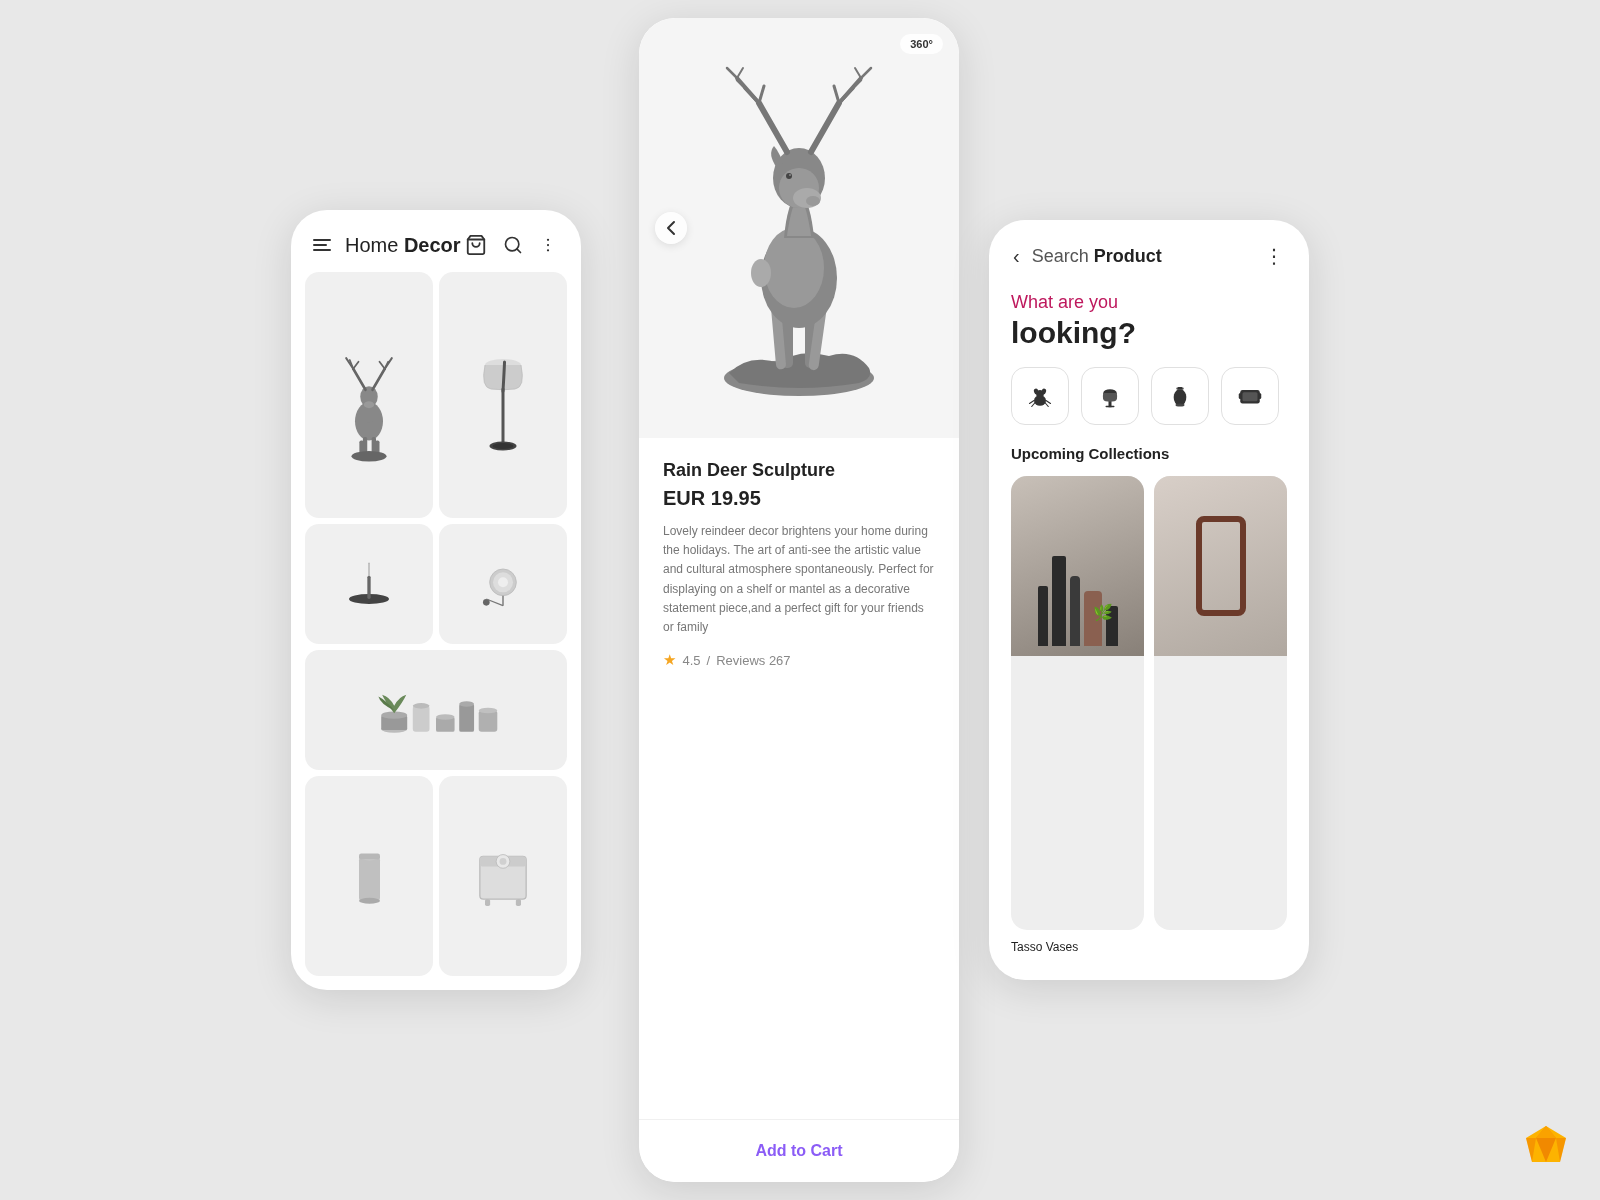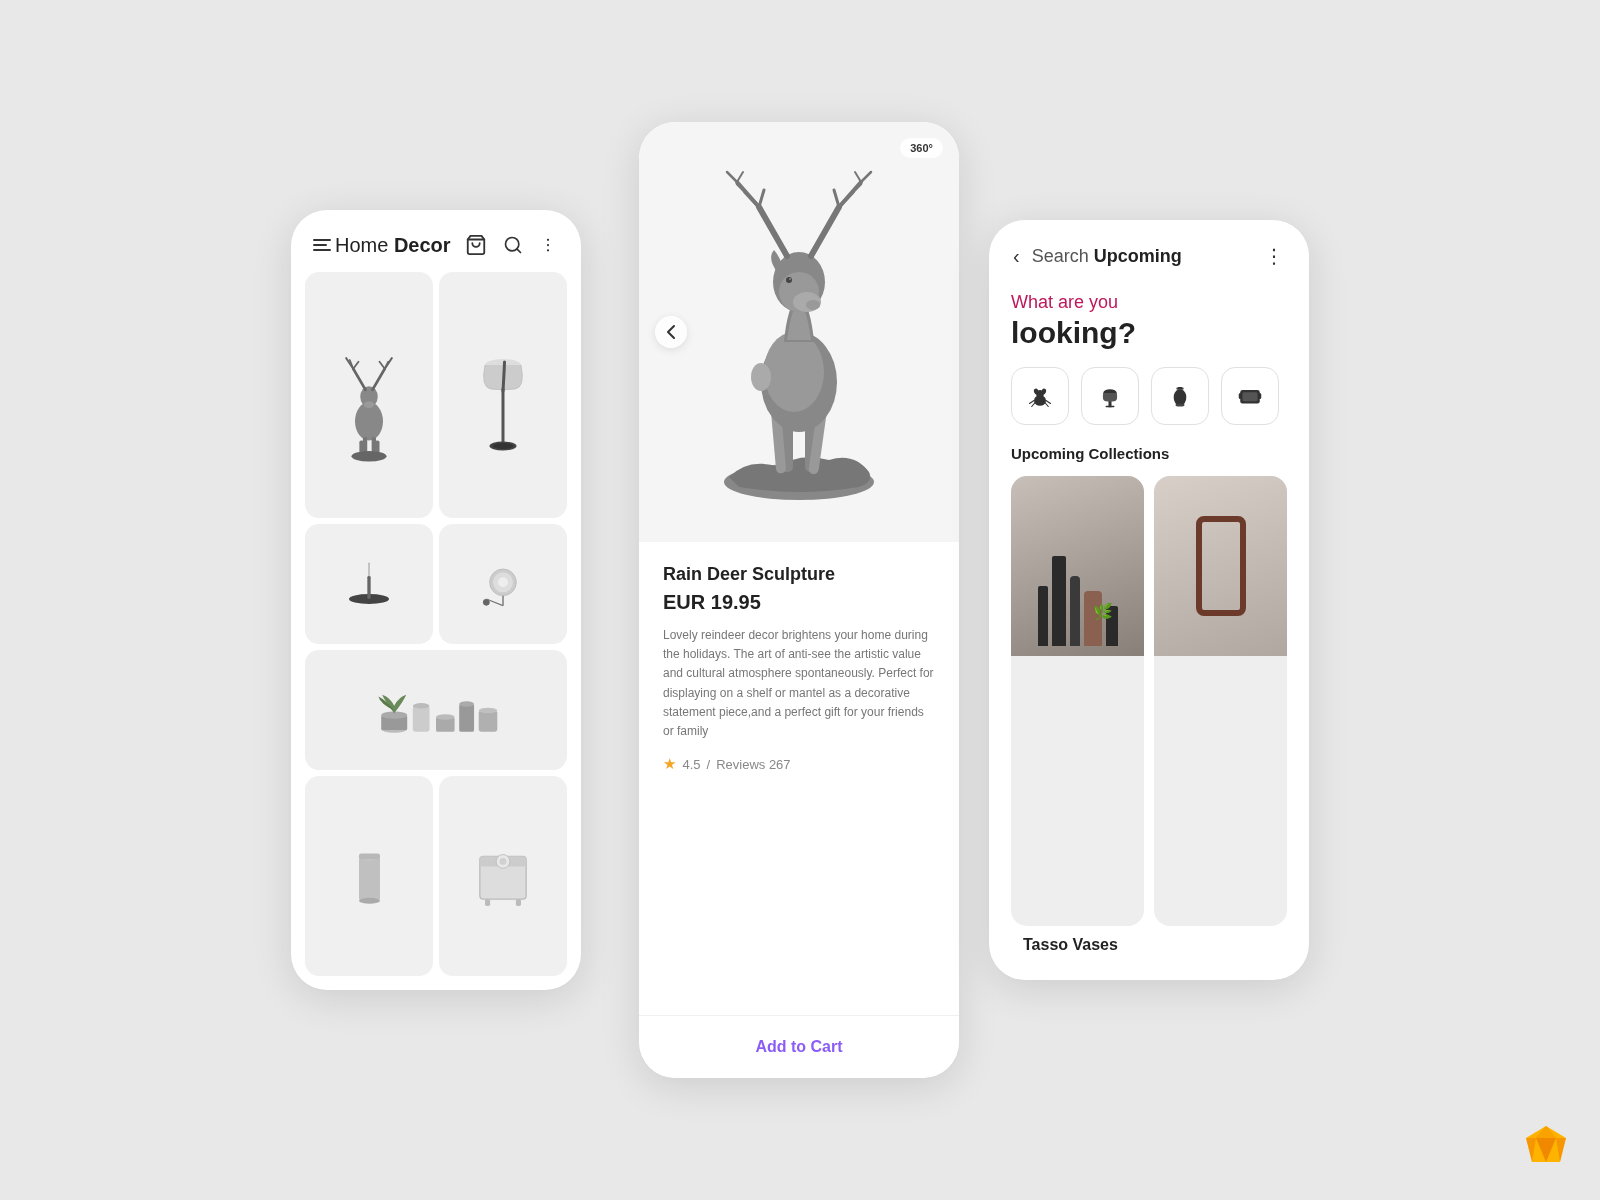--- a/index.html
+++ b/index.html
@@ -92,21 +92,21 @@
     .img-lamp { background: #f0f0f0; }
     .img-incense { background: #f0f0f0; }
     .img-light { background: #f0f0f0; }
     .img-plants { background: #efefef; grid-column: span 2; }
     .img-cylinder { background: #f0f0f0; }
     .img-box { background: #f0f0f0; }
 
     
     .phone-mid {
       width: 320px;
-      height: 956px;
+      height: 1164px;
       display: flex;
       flex-direction: column;
       margin-left: 28px;
     }
     .product-image-area {
       background: #f5f5f5;
       flex: 0 0 420px;
       display: flex;
       align-items: center;
       justify-content: center;
@@ -286,25 +286,24 @@
       border-radius: 16px;
       overflow: hidden;
       background: #eee;
       position: relative;
     }
 
     .tasso-info {
       padding: 10px 22px 20px;
     }
     .tasso-info .tasso-name {
-      font-size: 16px;
-      font-weight: 700;
+      font-size: 12px;
+      font-weight: 400;
       color: #222;
       margin-bottom: 6px;
-      margin-left: 12px;
     }
     .tasso-info .tasso-desc {
       font-size: 11.5px;
       color: #888;
       line-height: 1.6;
     }
 
     
     .sketch-icon {
       position: fixed;
@@ -369,21 +368,21 @@
       height: 100px;
       border: 6px solid #6b3a2a;
       border-radius: 8px;
     }
   </style>
 </head>
 <body>
 
 <div class="phone phone-left">
   <div class="header">
-    <div style="display:flex;align-items:center;">
+    <div style="display:flex;align-items:center;gap:10px;">
       <div class="menu-icon">
         <span></span>
           <span></span>
           <span></span>
       </div>
       <span class="title">
         <span>Home </span><strong>Decor</strong>
       </span>
     </div>
     <div class="icons">
@@ -606,21 +605,21 @@
   <div class="bottom-buttons">
     <button class="btn-add-cart">Add to Cart</button>
   </div>
 </div>
 
 <div class="phone phone-right">
   <div class="header">
     <div class="left">
       <button class="header-icon-btn back-arrow">‹</button>
       <span class="search-title">
-        <span>Search </span><strong>Upcoming</strong>
+        <span>Search </span><strong>Product</strong>
       </span>
     </div>
     <button class="header-icon-btn three-dots">⋮</button>
   </div>
 
   <div class="what-looking">
     <div class="small-text">What are you</div>
     <div class="big-text">looking?</div>
   </div>
 

